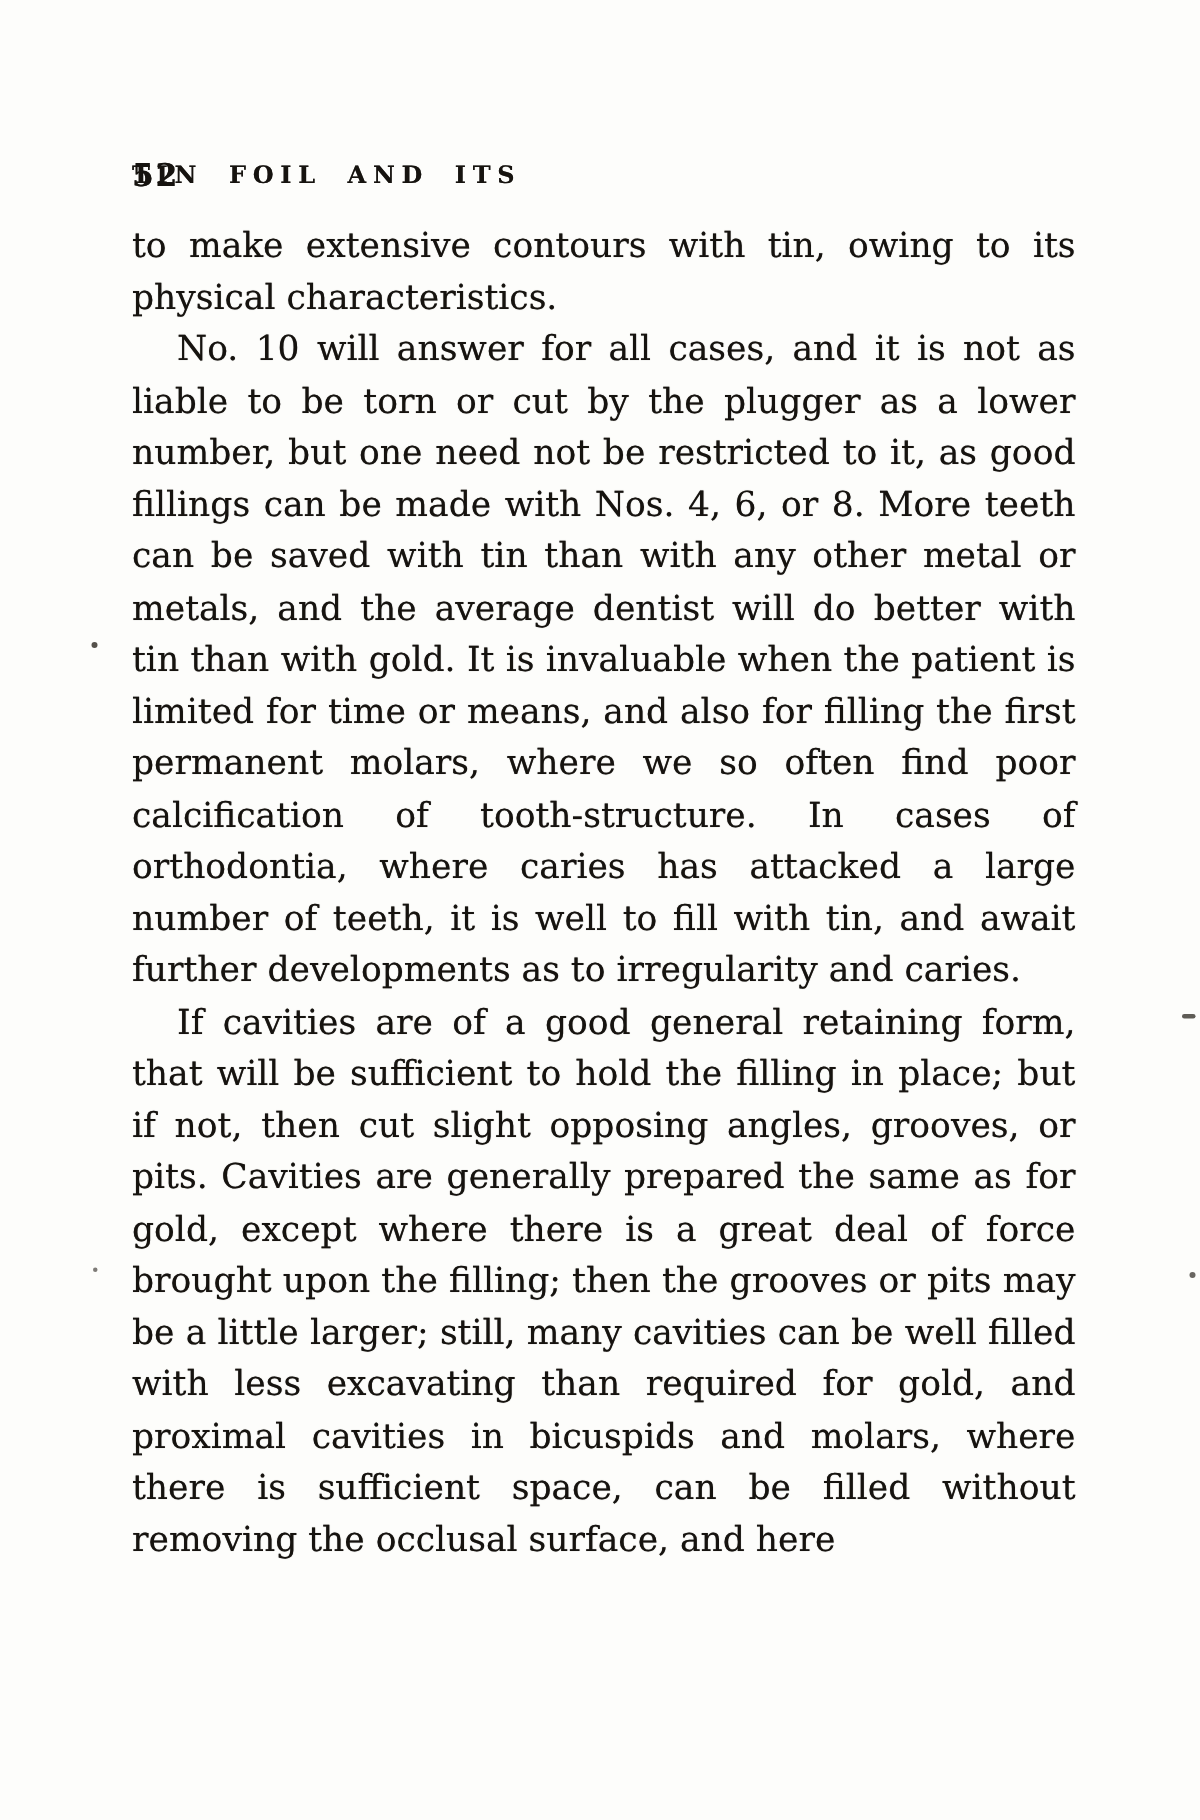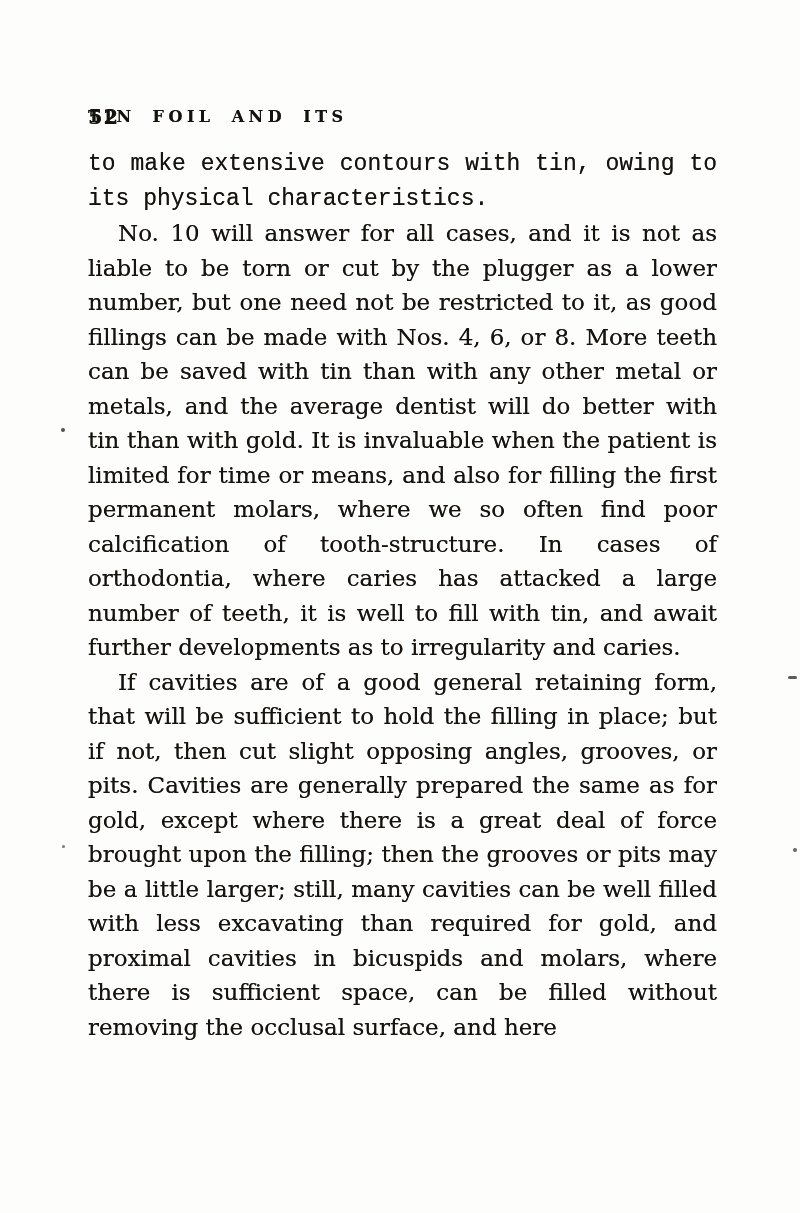--- a/index.html
+++ b/index.html
@@ -56,21 +56,20 @@
     line-height: 34.5px;
     text-align: justify;
     text-shadow: 0 0 0.45px rgba(22,19,15,0.7);
   }
   .body-text p {
     margin: 0;
     text-indent: 30px;
   }
   .body-text p.no-indent {
     text-indent: 0;
-    font-family: Liberation Mono, monospace;
   }
   
   .speck {
     position: absolute;
     background: #2a251f;
     border-radius: 50%;
   }
   .speck.dot-a { left: 61px; top: 428px; width: 4px; height: 4px; opacity: .8; }
   .speck.dot-b { left: 62px; top: 845px; width: 3px; height: 3px; opacity: .6; }
   .speck.dash-a { left: 788px; top: 676px; width: 9px; height: 3px; border-radius: 2px; opacity: .75; }

